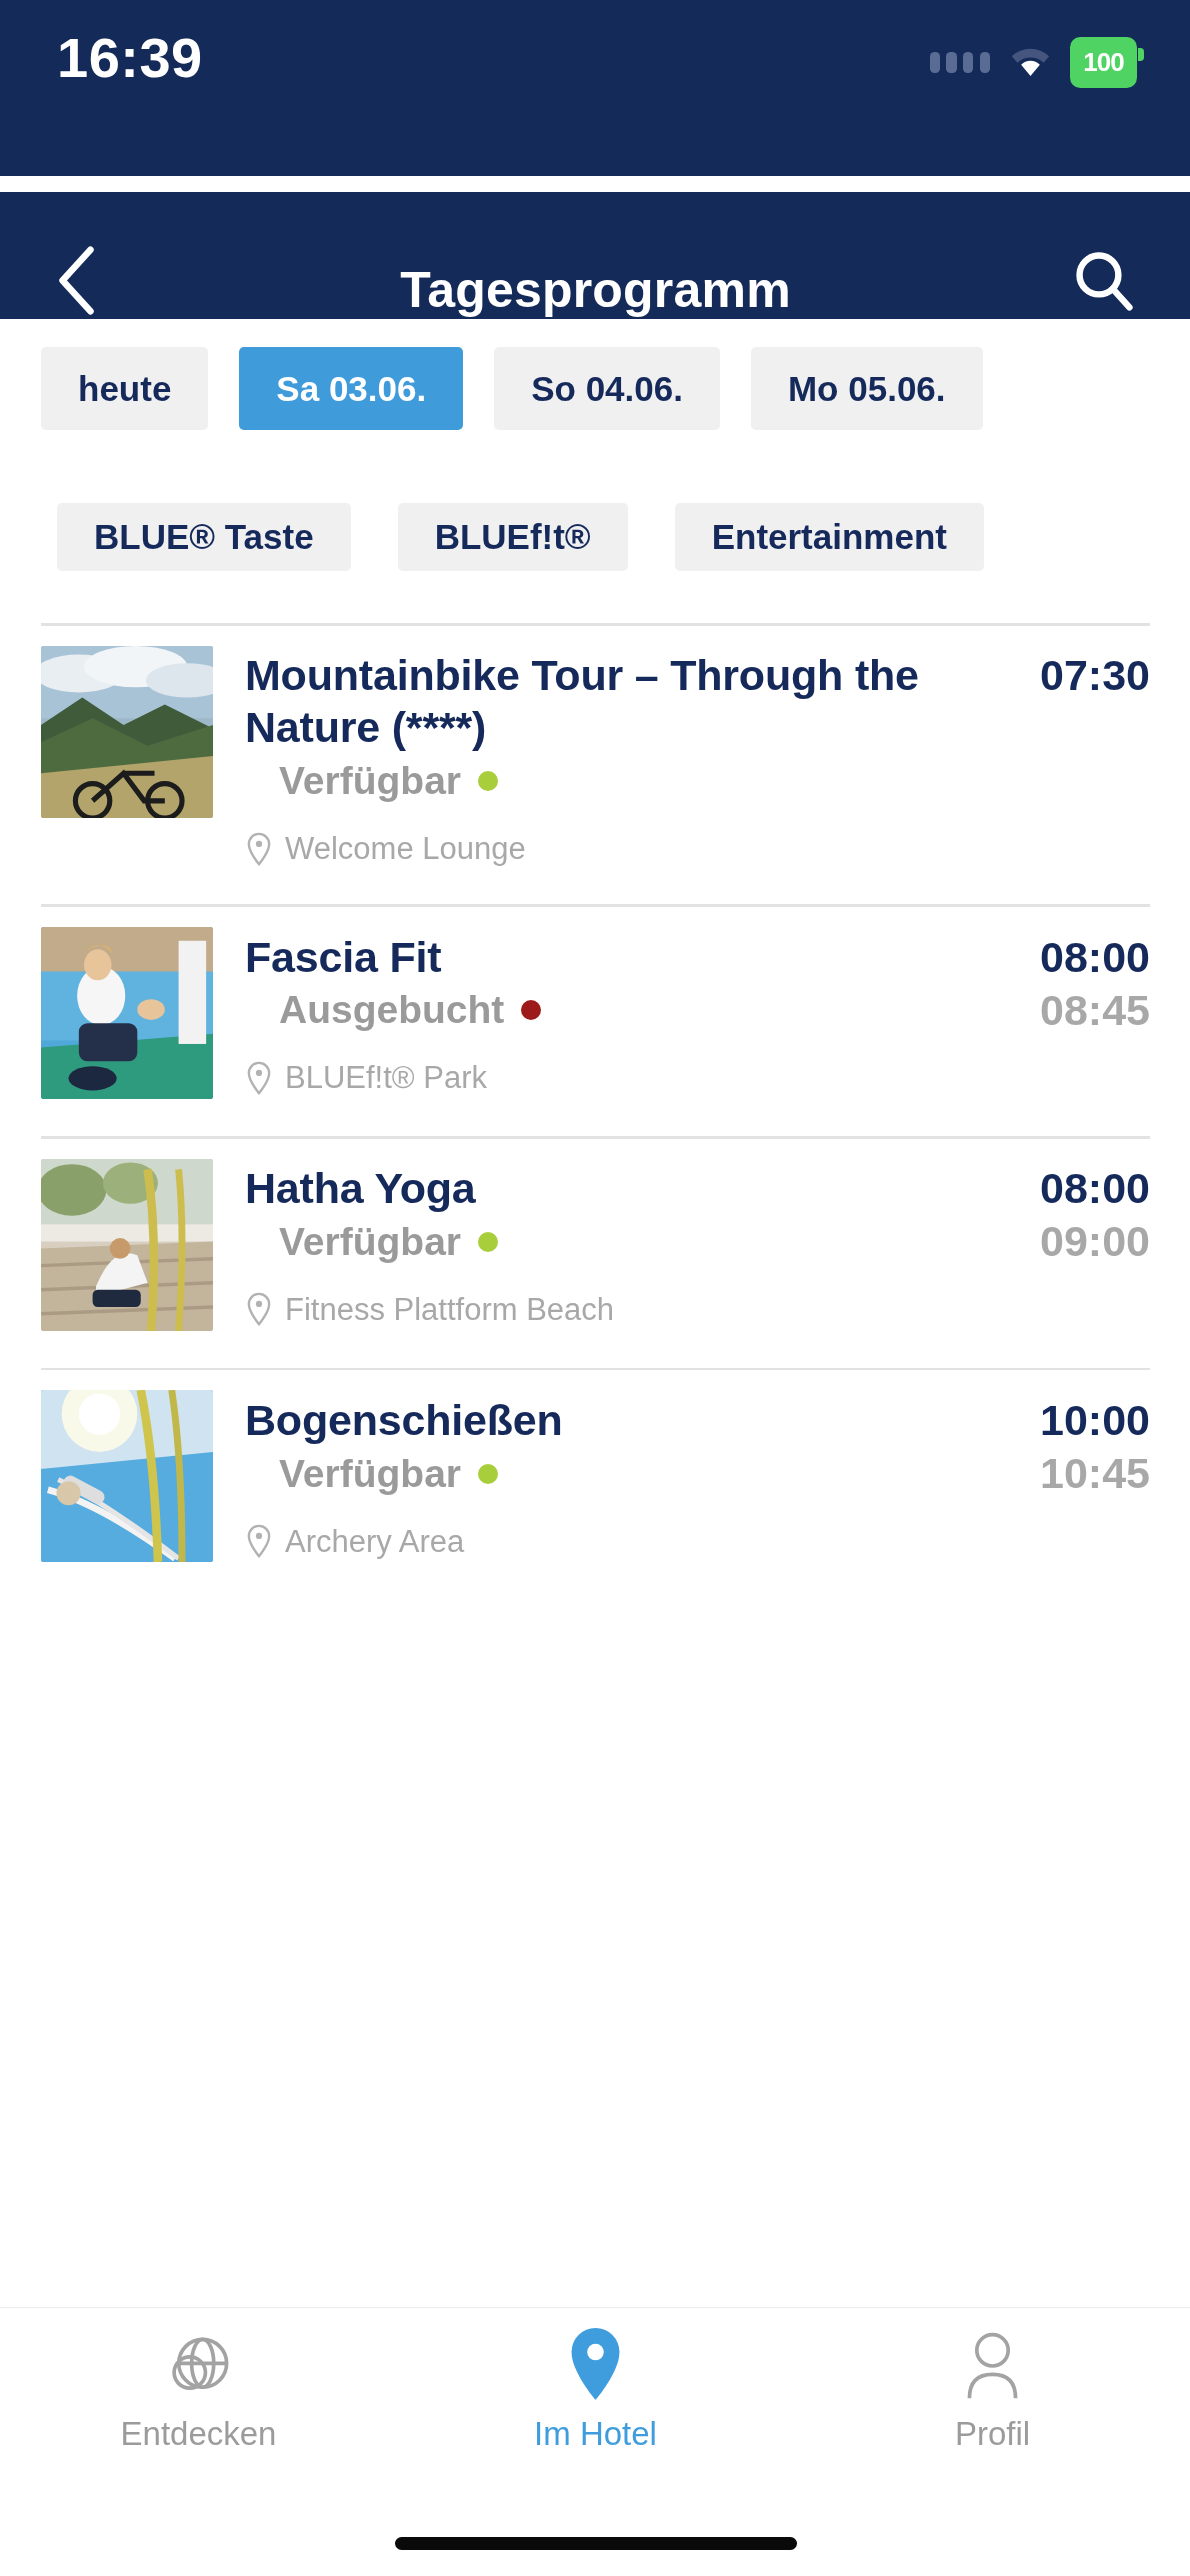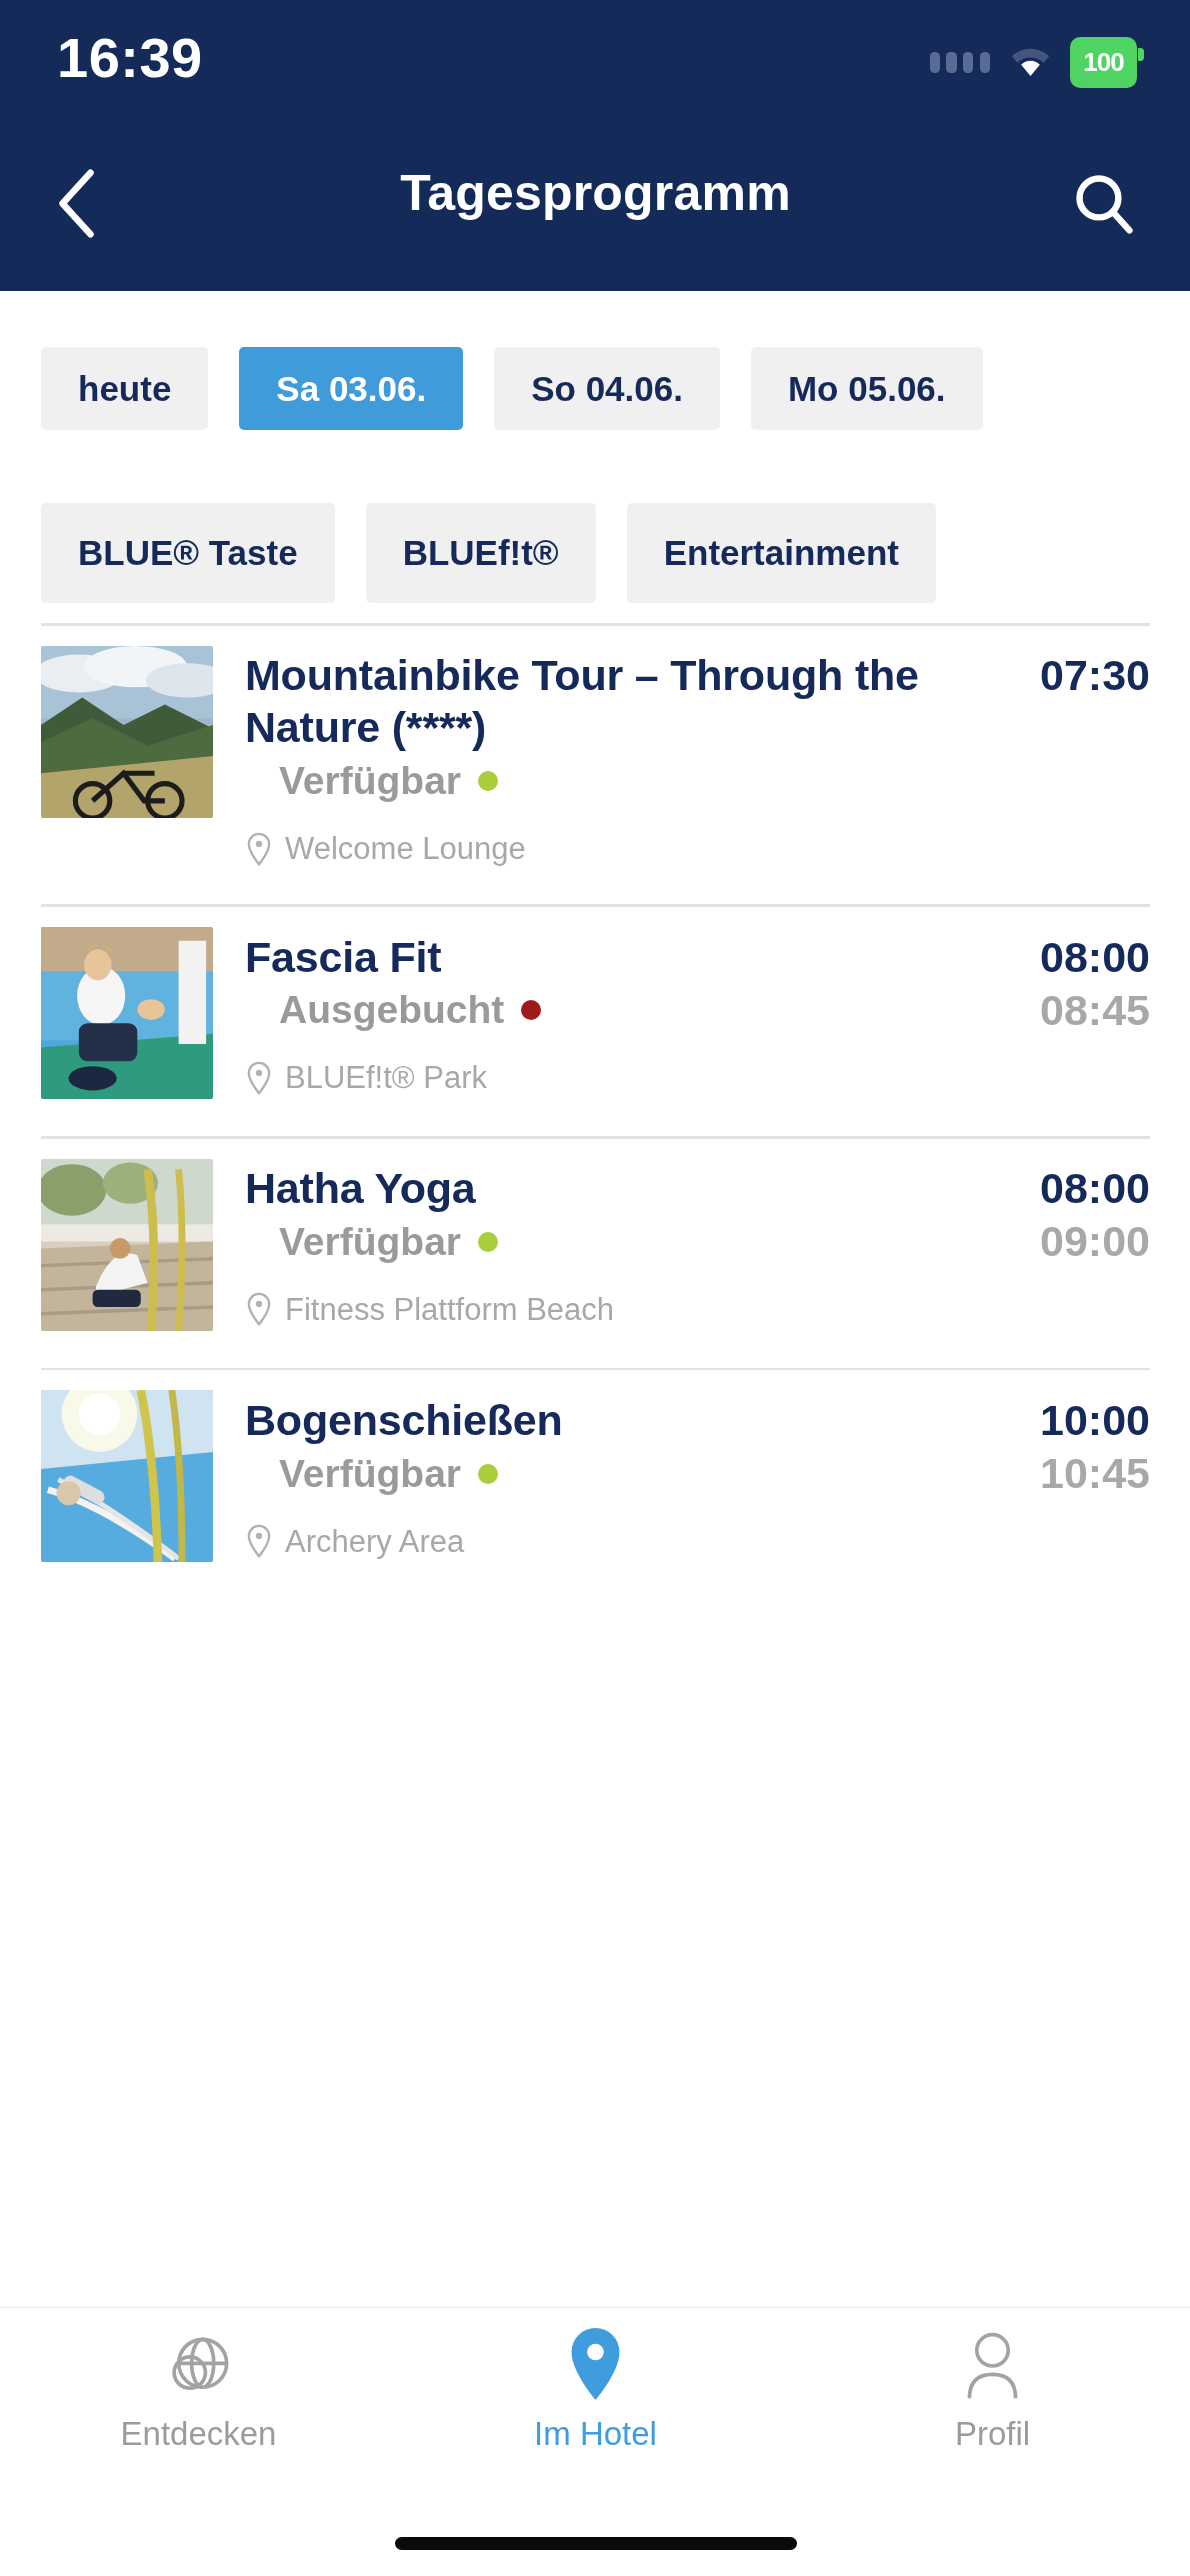--- a/index.html
+++ b/index.html
@@ -31,23 +31,23 @@
     background:#4fd463; display:flex; align-items:center; justify-content:center;
   }
   .battery span{ color:#ffffff; font-size:26px; font-weight:700; letter-spacing:-0.9px; }
   .battery::after{
     content:""; position:absolute; right:-6.5px; top:11px; width:5.6px; height:13px;
     border-radius:0 3.7px 3.7px 0; background:#4fd463;
   }
 
   
   .navbar{
-    position:absolute; top:164px; left:0; width:1191px; height:127px;
+    position:absolute; top:192px; left:0; width:1191px; height:127px;
     background:#142a58;
-    display:flex; align-items:flex-start; justify-content:space-between;
+    display:flex; align-items:flex-end; justify-content:space-between;
     padding:0 48px 0 37px;
   }
   .nav-back{ width:78px; height:78px; display:flex; align-items:center; justify-content:center; }
   .nav-title{
     position:absolute; left:0; right:0; text-align:center;
     color:#ffffff; font-size:50px; font-weight:700; letter-spacing:0.2px;
     pointer-events:none;
   }
   .nav-search{ width:78px; height:78px; display:flex; align-items:center; justify-content:center; z-index:2;}
 
@@ -58,21 +58,21 @@
     overflow:hidden; white-space:nowrap;
   }
   .chiprow.dates{ top:347px; }
   .chiprow.cats { top:503px; }
   .chip{
     flex:0 0 auto; background:#f0f0f0; border-radius:5px;
     display:flex; align-items:center; justify-content:center;
     color:#15295b; font-size:35px; font-weight:700;
   }
   .chiprow.dates .chip{ height:83px; padding:0 37px; }
-  .chiprow.cats  .chip{ height:100px; padding:7px 37px; }
+  .chiprow.cats  .chip{ height:68px; padding:7px 37px;margin-left:16px; }
   .chip.selected{ background:#409bdb; color:#ffffff; }
 
   
   .list{ position:absolute; top:623px; left:0; width:1191px; }
   .divider{ height:2.8px; background:#e2e2e2; margin:0 41px; }
   .row{
     display:flex; padding:20px 41px 37px 41px; gap:32px; align-items:flex-start;
   }
   .thumb{
     flex:0 0 auto; width:172px; height:172px; border-radius:2.8px;

